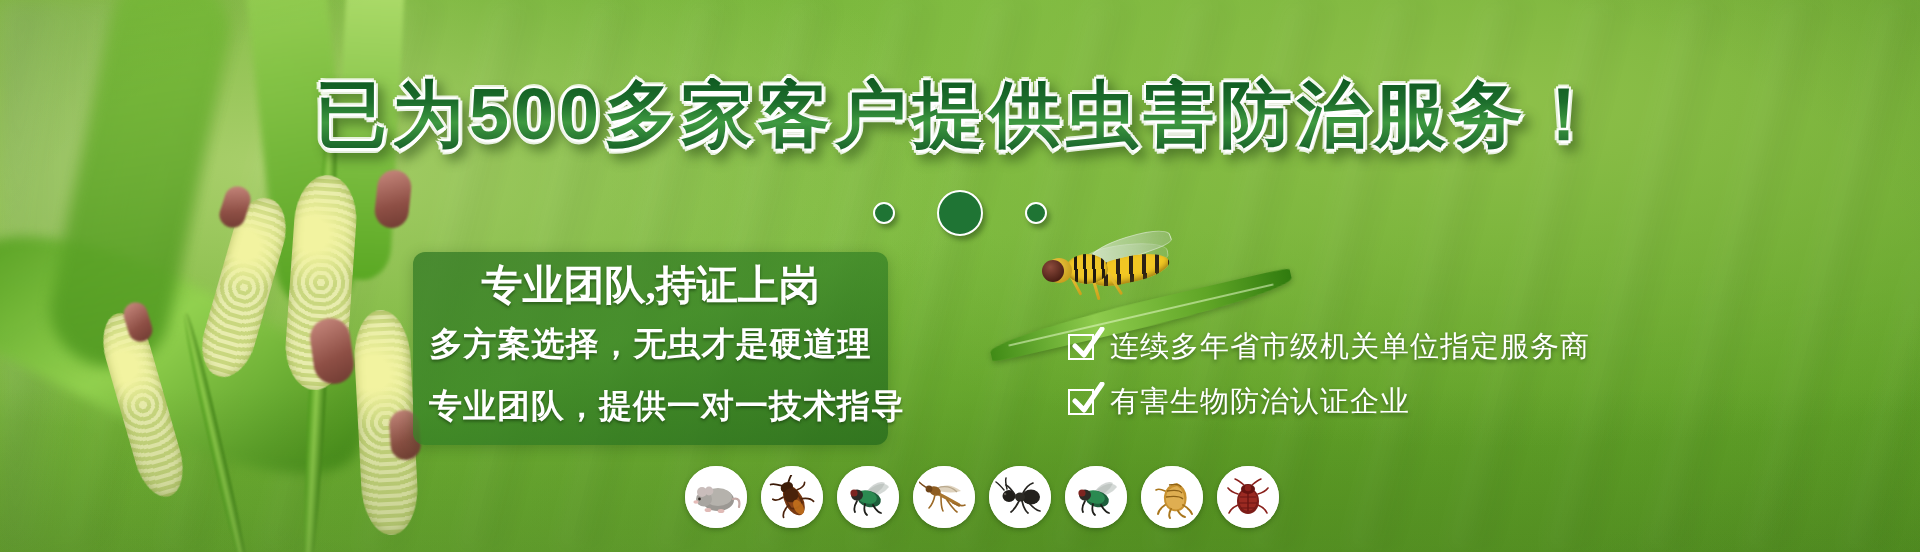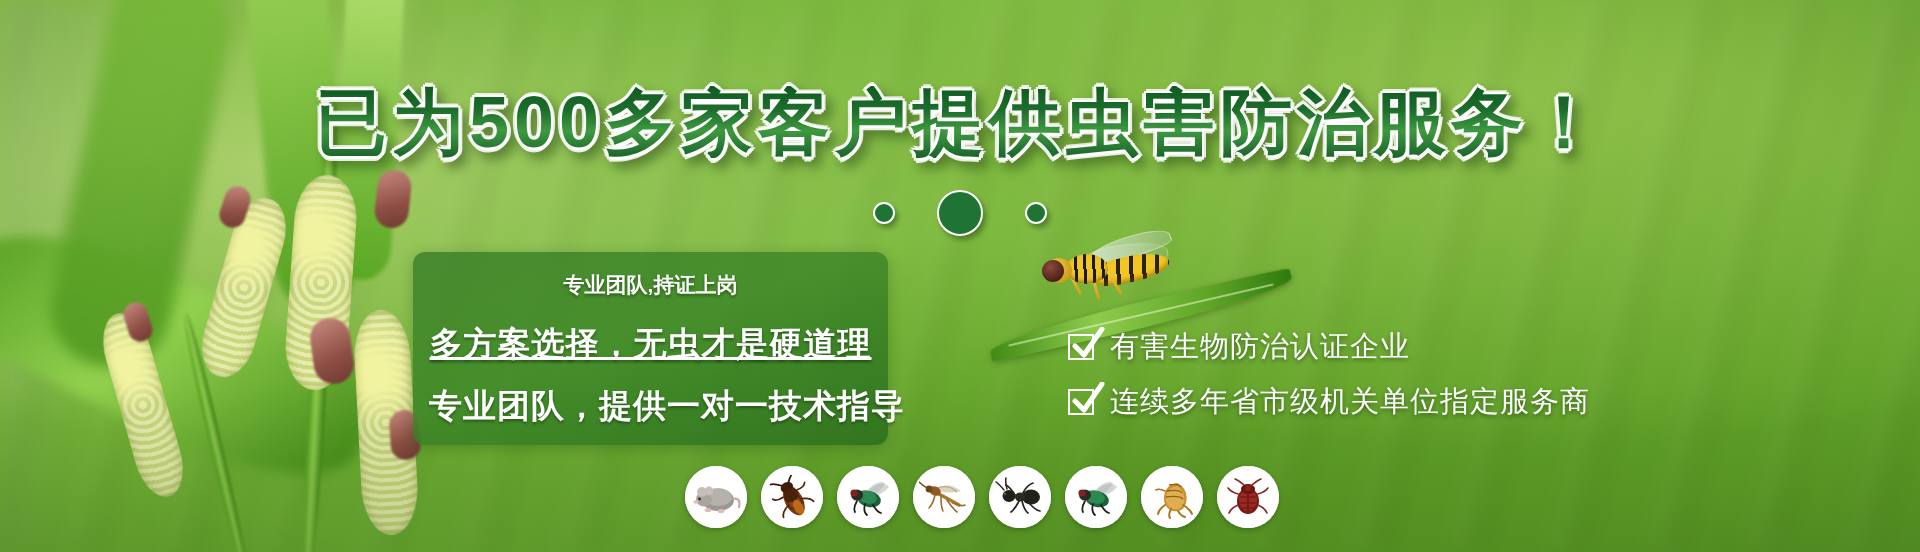--- a/index.html
+++ b/index.html
@@ -186,21 +186,21 @@
     position:absolute;
     left:0; right:0; top:78px;
     text-align:center;
     font-size:72px; line-height:1; font-weight:bold; letter-spacing:5px;
     white-space:nowrap;
     color:rgba(20,50,8,.28);
     transform:translate(7px,8px);
     filter:blur(3px);
     z-index:-1;
   }
-  .headline-wrap{position:absolute; left:0; right:0; top:8px; height:190px;}
+  .headline-wrap{position:absolute; left:0; right:0; top:0; height:190px;}
 
   
   .dots{
     position:absolute;
     left:50%; transform:translateX(-50%);
     top:190px;
     display:flex; align-items:center; gap:42px;
   }
   .dots .dot{
     border-radius:50%;
@@ -223,22 +223,22 @@
     gap:2px; padding:6px 16px 10px;
   }
   .panel .line{
     color:#ffffff;
     font-weight:bold;
     text-align:center;
     white-space:nowrap;
     text-shadow:0 2px 3px rgba(15,45,8,.5);
     letter-spacing:1px;
   }
-  .panel .line.l1{font-size:21px; line-height:54px; letter-spacing:0;}
-  .panel .line.l2{font-size:33px; line-height:60px;text-decoration:underline;}
+  .panel .line.l1{font-size:41px; line-height:54px; letter-spacing:0;font-family:Liberation Serif, serif;}
+  .panel .line.l2{font-size:33px; line-height:60px;}
   .panel .line.l3{font-size:33px; line-height:60px;}
 
   
   .checklist{
     position:absolute;
     left:1068px; top:332px;
     display:flex; flex-direction:column; gap:26px;
   }
   .check-row{display:flex; align-items:center; gap:16px;}
   .check-box{
@@ -337,29 +337,29 @@
     <div class="line l3">专业团队，提供一对一技术指导</div>
   </div>
 
   <div class="checklist">
     <div class="check-row">
       <span class="check-box">
         <svg viewBox="0 0 34 34" aria-hidden="true">
           <path d="M4 19 L13 28 L31 2" fill="none" stroke="#ffffff" stroke-width="5" stroke-linecap="round" stroke-linejoin="round"></path>
         </svg>
       </span>
-      <span class="check-label">有害生物防治认证企业</span>
+      <span class="check-label">连续多年省市级机关单位指定服务商</span>
     </div>
     <div class="check-row">
       <span class="check-box">
         <svg viewBox="0 0 34 34" aria-hidden="true">
           <path d="M4 19 L13 28 L31 2" fill="none" stroke="#ffffff" stroke-width="5" stroke-linecap="round" stroke-linejoin="round"></path>
         </svg>
       </span>
-      <span class="check-label">连续多年省市级机关单位指定服务商</span>
+      <span class="check-label">有害生物防治认证企业</span>
     </div>
   </div>
 
   <div class="pests">
 
     <span class="pest">
       <span class="sr">鼠</span>
       <svg viewBox="0 0 50 44" aria-hidden="true">
         <ellipse cx="27" cy="25" rx="16" ry="11" fill="#9b9893"></ellipse>
         <ellipse cx="27" cy="22" rx="14" ry="9" fill="#b5b2ac"></ellipse>

